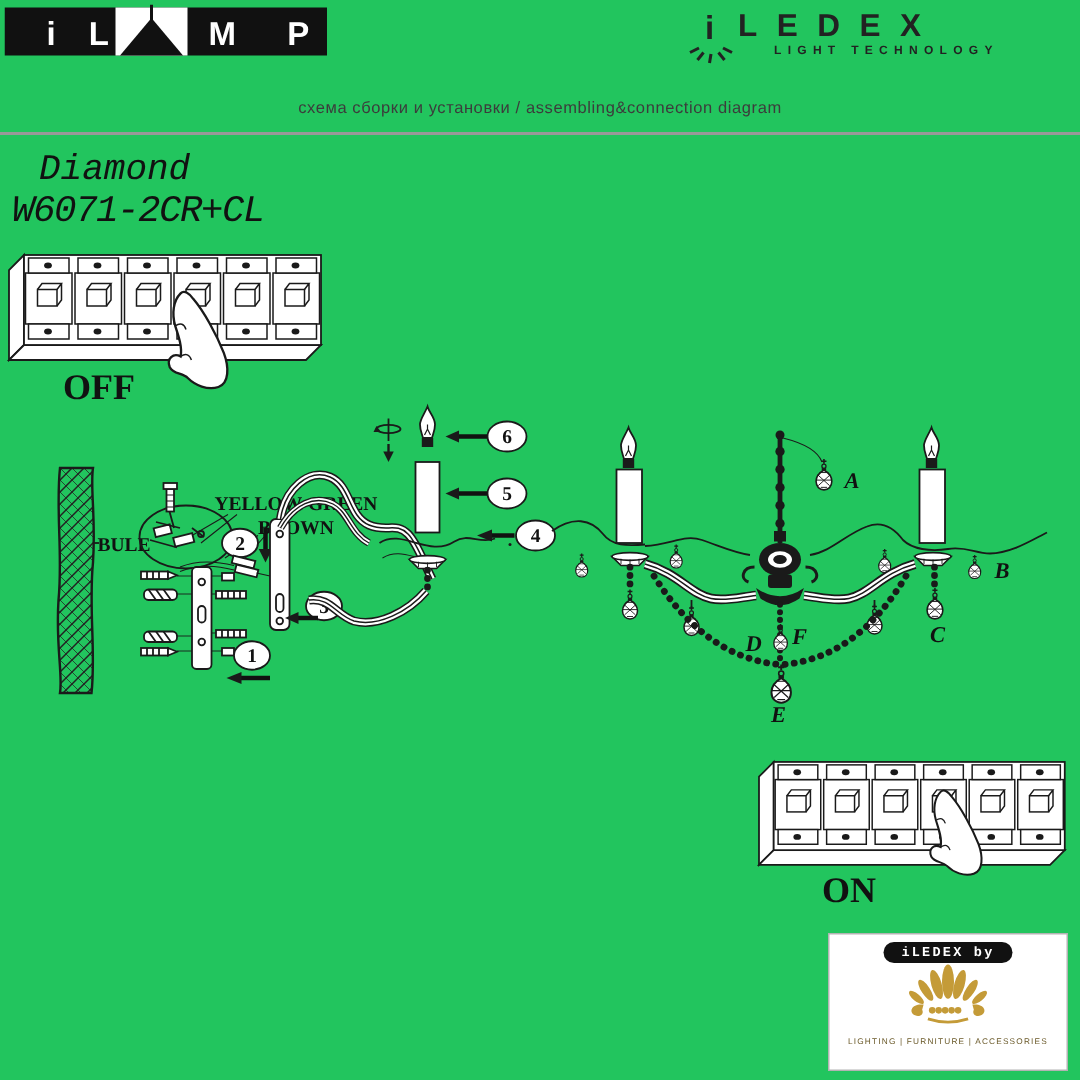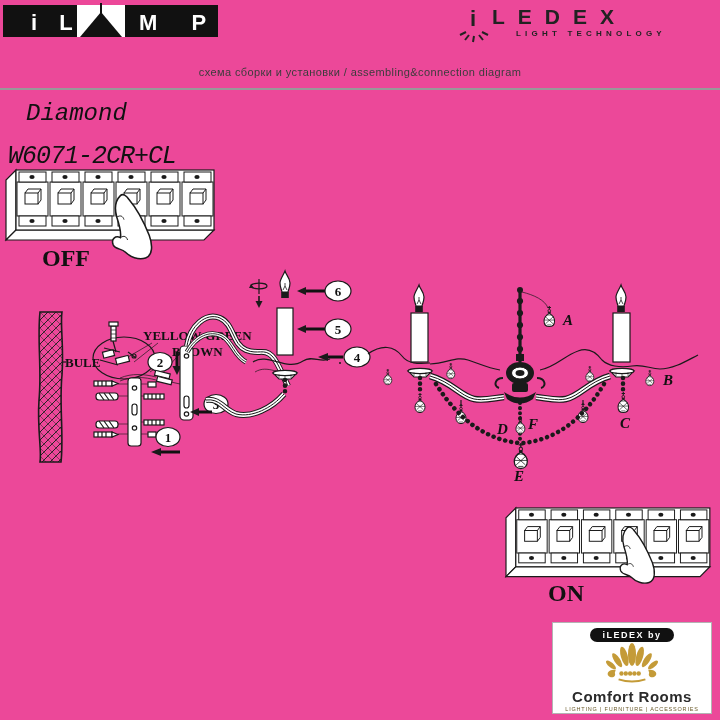--- a/index.html
+++ b/index.html
@@ -1,44 +1,44 @@
 <!DOCTYPE html>
 <html><head>
 <meta charset="utf-8">
 <style>
   html,body{margin:0;padding:0;background:#ffffff;}
-  #page{position:relative;width:720px;height:720px;background:#ec4899;overflow:hidden;
+  #page{position:relative;width:720px;height:720px;background:#22c55e;overflow:hidden;
         font-family:"Liberation Sans",sans-serif;color:#1a1a1a;}
   
   #ilamp-logo{position:absolute;left:3px;top:3px;z-index:2;}
   #iledex-logo{position:absolute;left:458px;top:2px;z-index:2;}
   #subtitle{position:absolute;left:0;top:66px;width:720px;text-align:center;
             font-size:11px;letter-spacing:.4px;color:#3c3c3c;z-index:2;}
   #divider{position:absolute;left:0;top:88px;width:720px;border-top:2px solid #999;z-index:1;}
   #model{position:absolute;left:8px;top:100px;z-index:2;
          font-family:"Liberation Mono","DejaVu Sans Mono",monospace;
          font-style:italic;font-weight:400;line-height:27px;color:#111;}
   #model .series{font-size:24px;margin-left:18px;}
-  #model .code{font-size:25px;letter-spacing:-1px;margin-top:16px;}
+  #model .code{font-size:25px;letter-spacing:-1px;}
   
   #art{position:absolute;left:0;top:0;width:720px;height:720px;z-index:1;}
   .ln{stroke:#1a1a1a;fill:none;stroke-width:1.2;}
   .fw{fill:#ffffff;stroke:#1a1a1a;stroke-width:1.2;}
   .fb{fill:#1a1a1a;stroke:none;}
   .thin{stroke:#1a1a1a;fill:none;stroke-width:.7;}
   .arrow{stroke:#111;stroke-width:3;fill:none;}
   .stepnum{font:700 13px "Liberation Serif",serif;fill:#111;text-anchor:middle;}
   .plabel{font:italic 700 15px "Liberation Serif",serif;fill:#111;}
   .wlabel{font:700 13px "Liberation Serif",serif;fill:#111;}
   .switchlabel{font:700 24px "Liberation Serif",serif;fill:#111;}
   
   #footer-logo{position:absolute;left:552px;top:622px;width:158px;height:90px;
                border:1px solid #b3b3b3;background:#fff;z-index:2;text-align:center;}
   #footer-logo .pill{display:inline-block;margin-top:5px;background:#111;color:#fff;
-      border-radius:9px;padding:2px 12px;font-size:9px;font-weight:700;letter-spacing:1.5px;}
+      border-radius:9px;padding:2px 12px;font-size:9px;font-weight:700;letter-spacing:1.5px;font-family:Liberation Mono, monospace;}
   #footer-logo .crown{margin-top:0px;}
   #footer-logo .brand{font-size:15px;font-weight:700;color:#2b2b2b;letter-spacing:.5px;margin-top:-2px;}
   #footer-logo .caption{font-size:5.5px;color:#6b5a2a;letter-spacing:.8px;margin-top:1px;}
 </style>
 </head>
 <body>
 
 <div id="page">
 
   <div id="ilamp-logo">
@@ -399,17 +399,16 @@
             <circle cx="30.5" cy="33" r="2.3"></circle>
           <circle cx="35" cy="33" r="2.3"></circle>
             <circle cx="39.5" cy="33" r="2.3"></circle>
           <circle cx="44" cy="33" r="2.3"></circle>
           <path d="M20,29 C12,28 9,34 14,36.5 C17.5,38 20.5,35.5 19,32.5 Z"></path>
           <path d="M54,29 C62,28 65,34 60,36.5 C56.5,38 53.5,35.5 55,32.5 Z"></path>
         </g>
         <path d="M23,39 Q37,43.5 51,39" stroke="#c49b38" stroke-width="2" fill="none"></path>
       </svg>
     </div>
-    <div class="brand">Comfort Rooms</div>
     <div class="caption">LIGHTING | FURNITURE | ACCESSORIES</div>
   </div>
 
 </div>
 
 </body></html>

